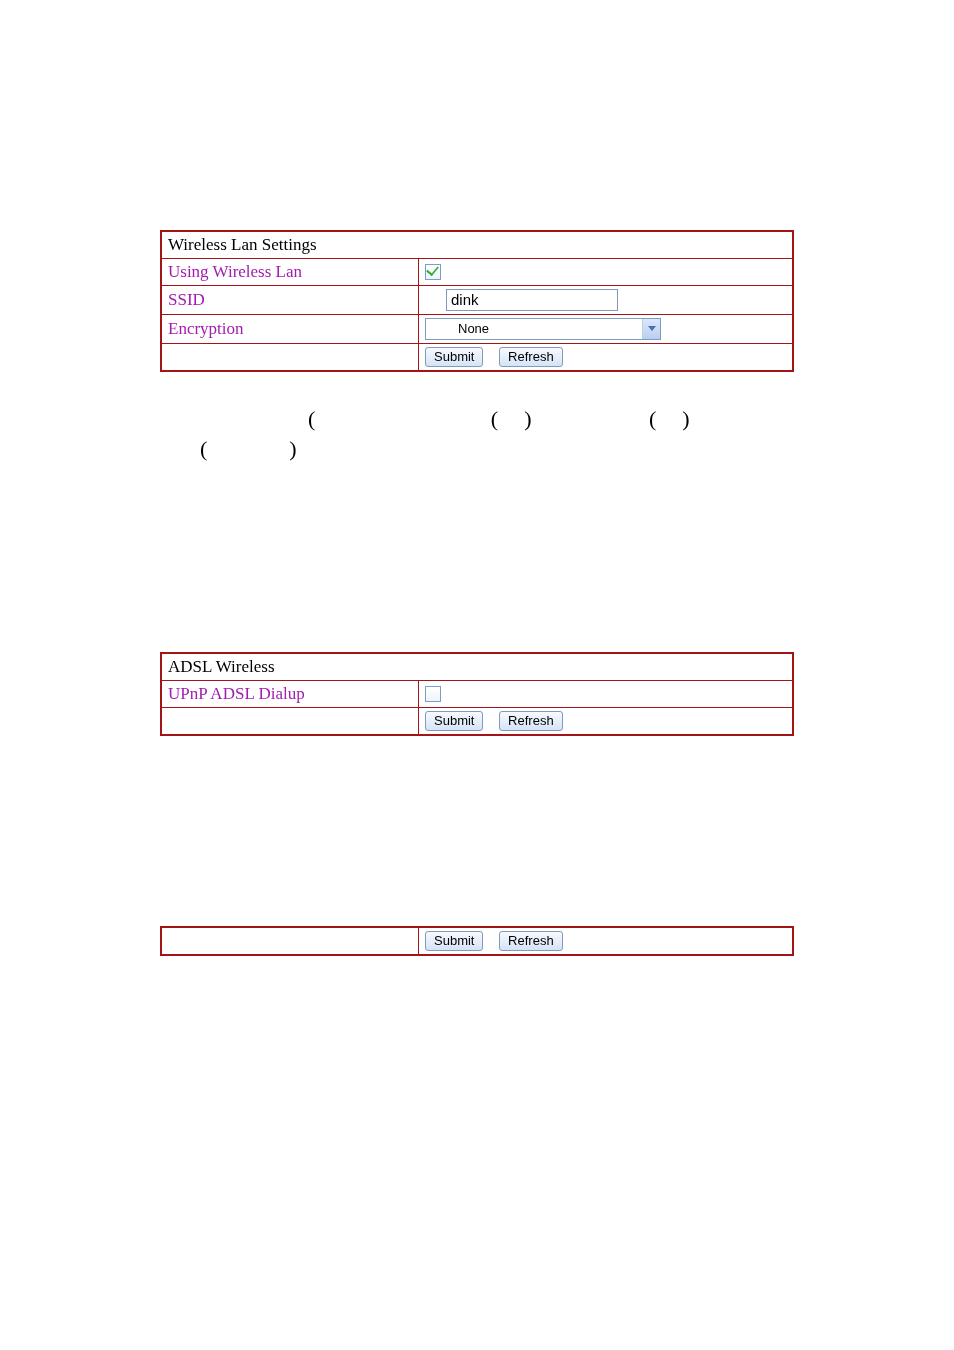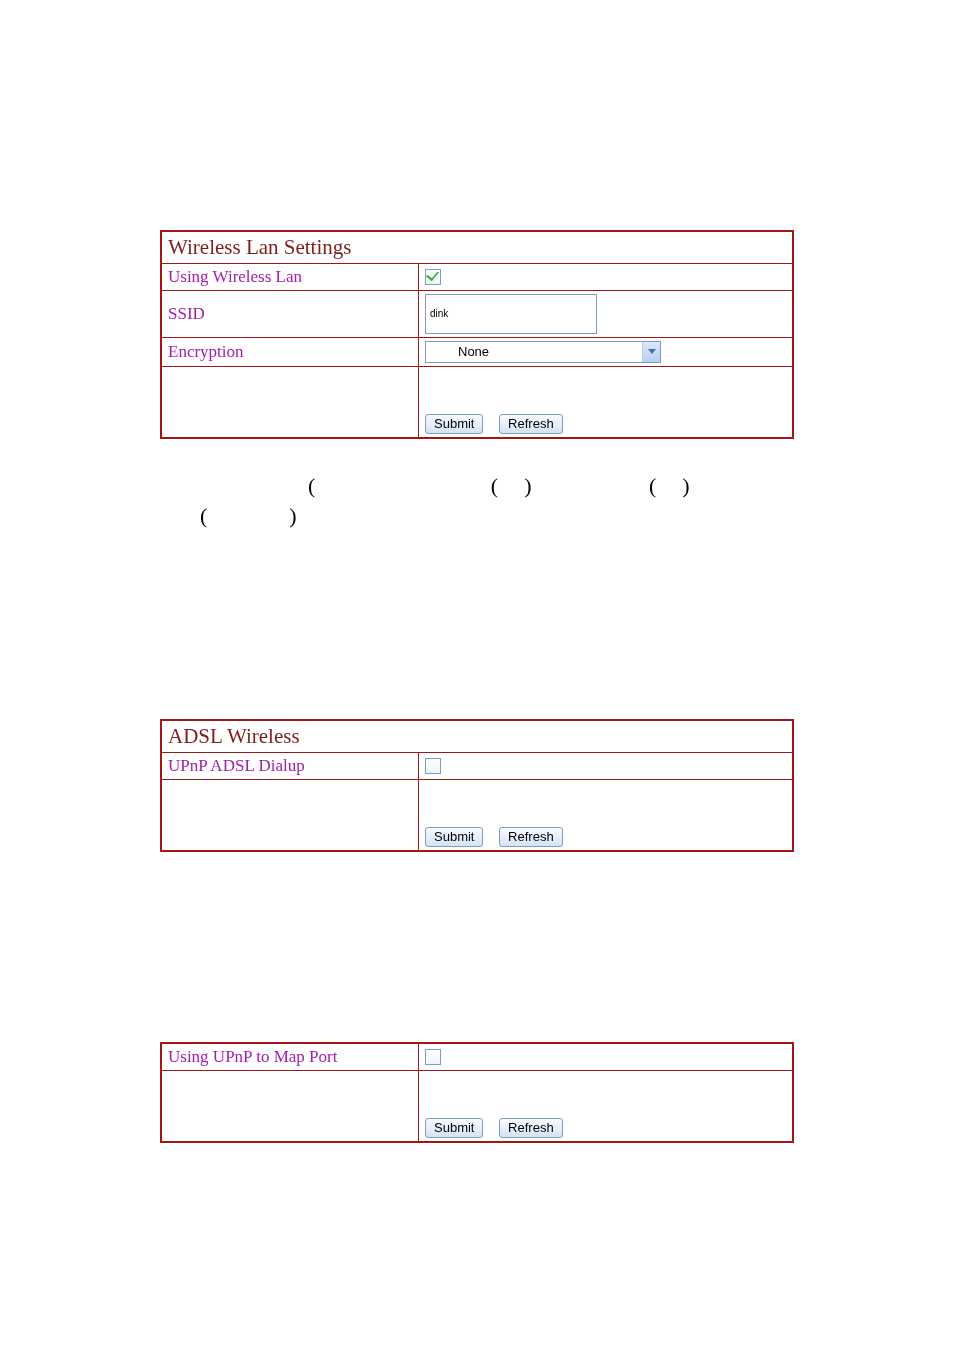--- a/index.html
+++ b/index.html
@@ -18,23 +18,23 @@
     border: 2px solid #a31515;
     margin: 0 auto;
   }
   table.cfg th, table.cfg td {
     border: 1px solid #a31515;
     padding: 3px 6px;
     text-align: left;
     font-weight: normal;
   }
   th.section-title {
-    color: #7f1d1d;
-    font-family: "Times New Roman", serif;
-    font-size: 21px;
+    color: #000000;
+    font-family: "Times New Roman", serif;
+    font-size: 17px;
     font-weight: bold;
     padding: 4px 6px;
   }
   td.label-cell {
     width: 244px;
     font-family: "Times New Roman", serif;
     font-size: 17px;
     color: #a21caf;
   }
   td.value-cell {
@@ -69,26 +69,27 @@
     border-width: 0 2px 2px 0;
     transform: rotate(40deg) scaleX(0.8);
     box-sizing: border-box;
   }
   
   .text-input {
     display: inline-block;
     width: 162px;
     height: 18px;
     border: 1px solid #7f9db9;
-    padding: 10px 4px;
-    font-family: Arial, sans-serif;
-    font-size: 10px;
+    padding: 1px 4px;
+    font-family: Arial, sans-serif;
+    font-size: 15px;
     line-height: 18px;
     color: #000;
     background: #fff;
+    margin-left: 21px;
   }
   
   .select {
     display: inline-flex;
     width: 206px;
     height: 20px;
     border: 1px solid #7f9db9;
     font-family: Arial, sans-serif;
     font-size: 13px;
     background: #fff;
@@ -115,21 +116,20 @@
   .btn {
     display: inline-block;
     border: 1px solid #7f9db9;
     background: linear-gradient(#f7faff 0%, #e8f0fb 45%, #d5e3f7 100%);
     font-family: Arial, sans-serif;
     font-size: 13px;
     color: #000;
     padding: 1px 8px 2px 8px;
     border-radius: 3px;
     margin-right: 12px;
-    margin-top: 44px;
   }
   .left-empty {
     width: 244px;
   }
   .gap-med {
     height: 190px;
   }
   .paren-row {
     font-family: "Times New Roman", serif;
     font-size: 22px;
@@ -225,26 +225,20 @@
       </td>
     </tr>
   </tbody>
     </table>
 
   <div class="gap-med"></div>
 
   <table class="cfg">
     <tbody>
     <tr>
-      <td class="label-cell">Using UPnP to Map Port</td>
-      <td class="value-cell">
-        <span class="checkbox"></span>
-      </td>
-    </tr>
-    <tr>
       <td class="left-empty"></td>
       <td class="action-cell">
         <span class="btn">Submit</span>
         <span class="btn">Refresh</span>
       </td>
     </tr>
   </tbody>
     </table>
 
 </div>

